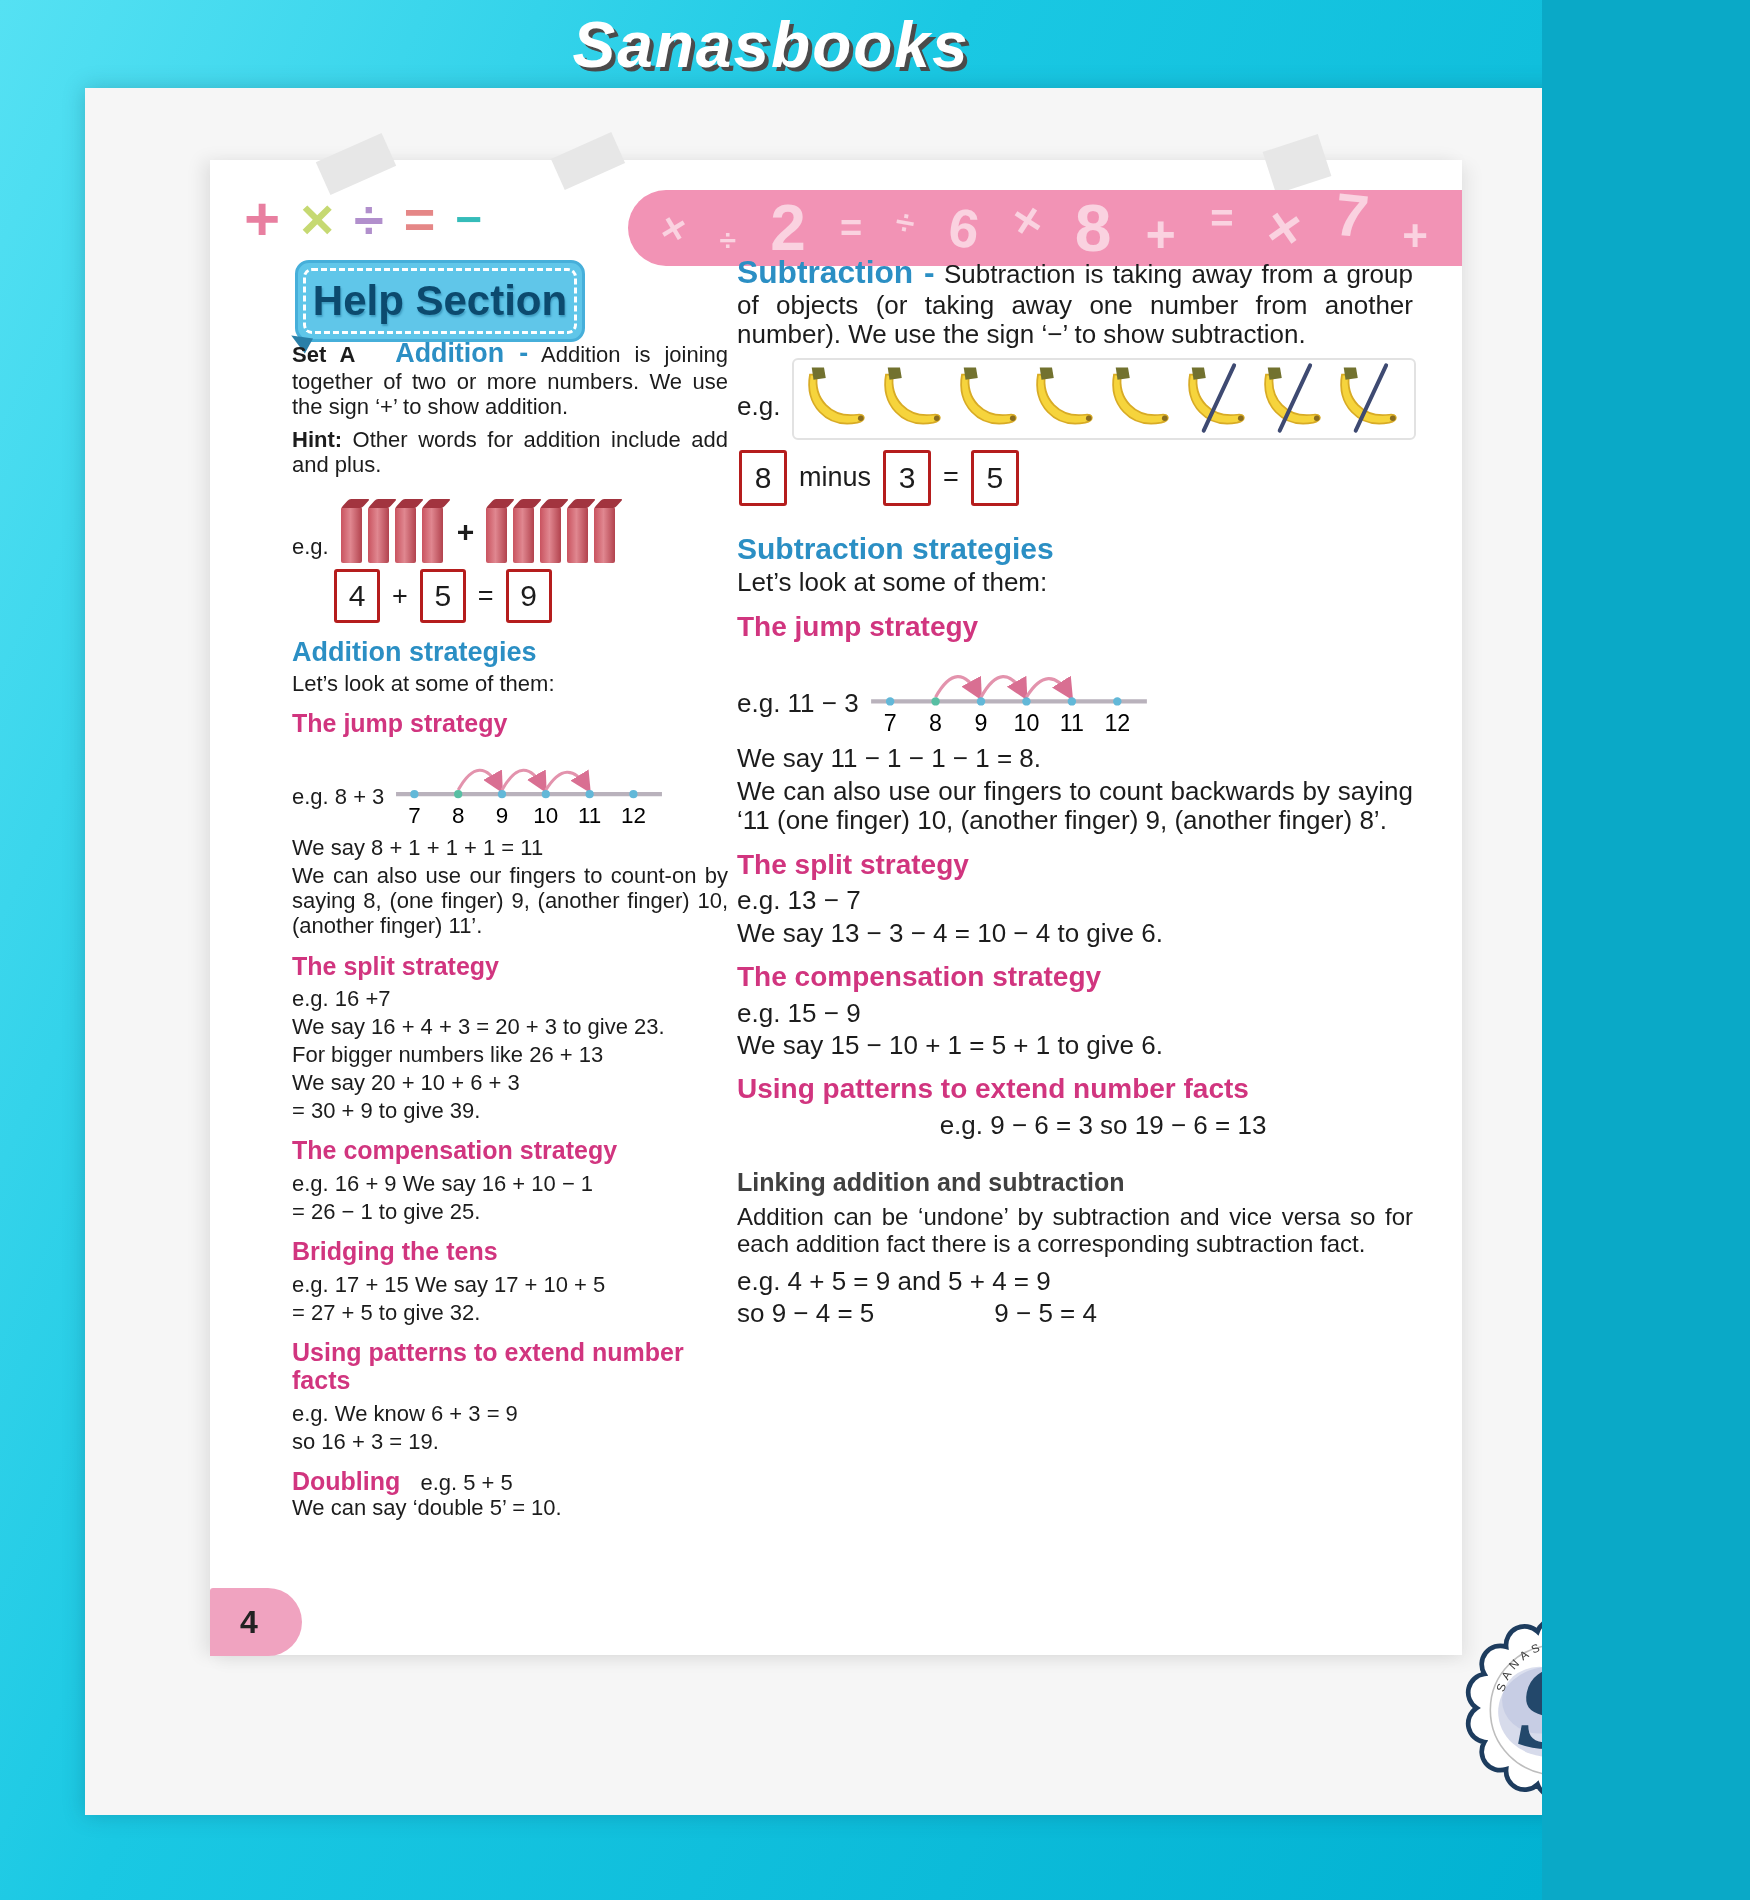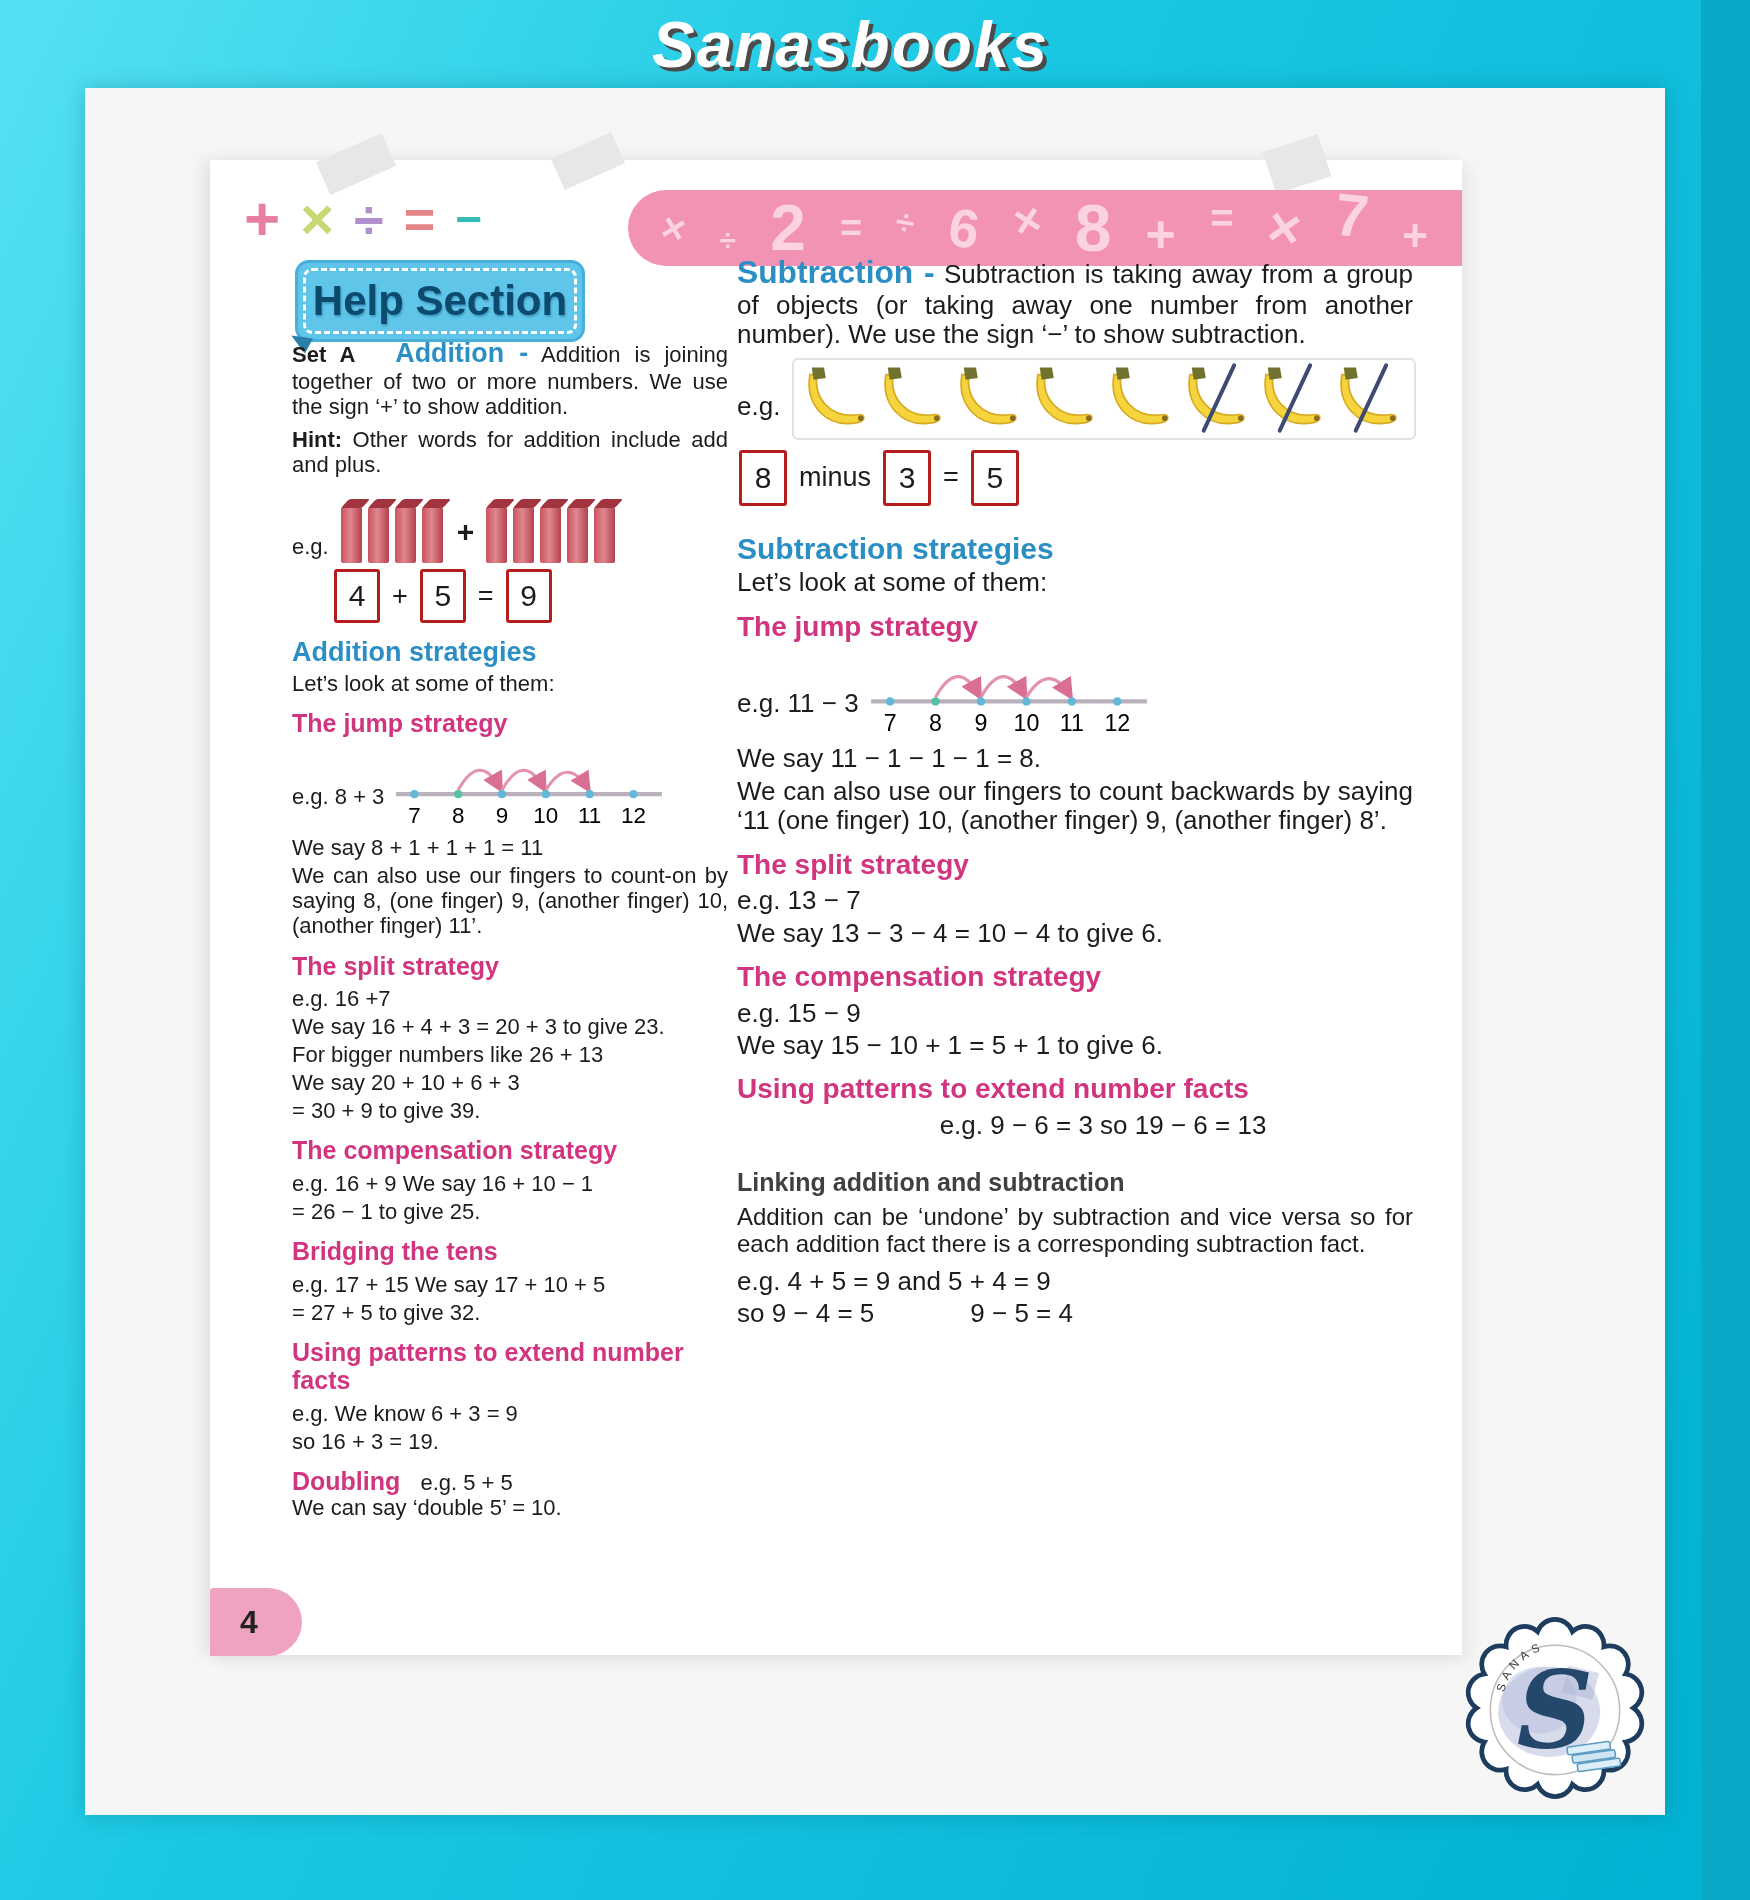--- a/index.html
+++ b/index.html
@@ -1,16 +1,16 @@
 <!DOCTYPE html>
 <html><head>
 <meta charset="utf-8">
 <style>
   html,body{margin:0;padding:0;background:#0aa9c7;}
-  .stage{position:relative;width:1701px;height:1900px;overflow:hidden;
+  .stage{position:relative;width:1542px;height:1900px;overflow:hidden;
     background:linear-gradient(115deg,#55e1f3 0%,#1ac8e3 40%,#02b2d2 100%);
     font-family:"Liberation Sans",sans-serif;color:#1c1c1c;}
   .banner-title{position:absolute;top:8px;left:0;width:100%;text-align:center;
     font-size:64px;font-weight:bold;font-style:italic;color:#fff;letter-spacing:2px;
     text-shadow:4px 4px 0 #4b4b4b;}
   .card{position:absolute;left:85px;top:88px;width:1580px;height:1727px;background:#f6f6f6;
     box-shadow:0 0 20px rgba(0,60,80,.25);}
   .book-page{position:absolute;left:125px;top:72px;width:1252px;height:1495px;background:#fff;
     box-shadow:-8px 0 16px rgba(0,0,0,.08),8px 6px 16px rgba(0,0,0,.06);}
 
@@ -90,21 +90,21 @@
 
   
   .banana-strip{display:flex;align-items:center;margin:8px 0 10px 0;}
   .banana-box{display:flex;align-items:center;width:628px;height:82px;background:#fff;border:2px solid #e2e2e2;
     border-radius:6px;padding:2px 6px;box-sizing:border-box;}
   .banana{position:relative;width:76px;height:70px;flex:0 0 auto;}
   .banana svg{width:100%;height:100%;}
   .banana.crossed::after{content:"";position:absolute;left:48%;top:-4px;width:4px;height:108%;
     background:#3e4a72;transform:rotate(25deg);border-radius:2px;}
 
-  .link-pair{display:flex;gap:96px;}
+  .link-pair{display:flex;gap:120px;}
 
   
   .page-tab{position:absolute;left:0;top:1428px;width:92px;height:68px;background:#f0a3c0;
     border-radius:4px 44px 44px 0;display:flex;align-items:center;}
   .page-tab span{font-size:32px;font-weight:bold;margin-left:30px;color:#222;}
 
   
   .logo{position:absolute;left:1372px;top:1522px;width:196px;height:196px;}
 </style>
 </head>

